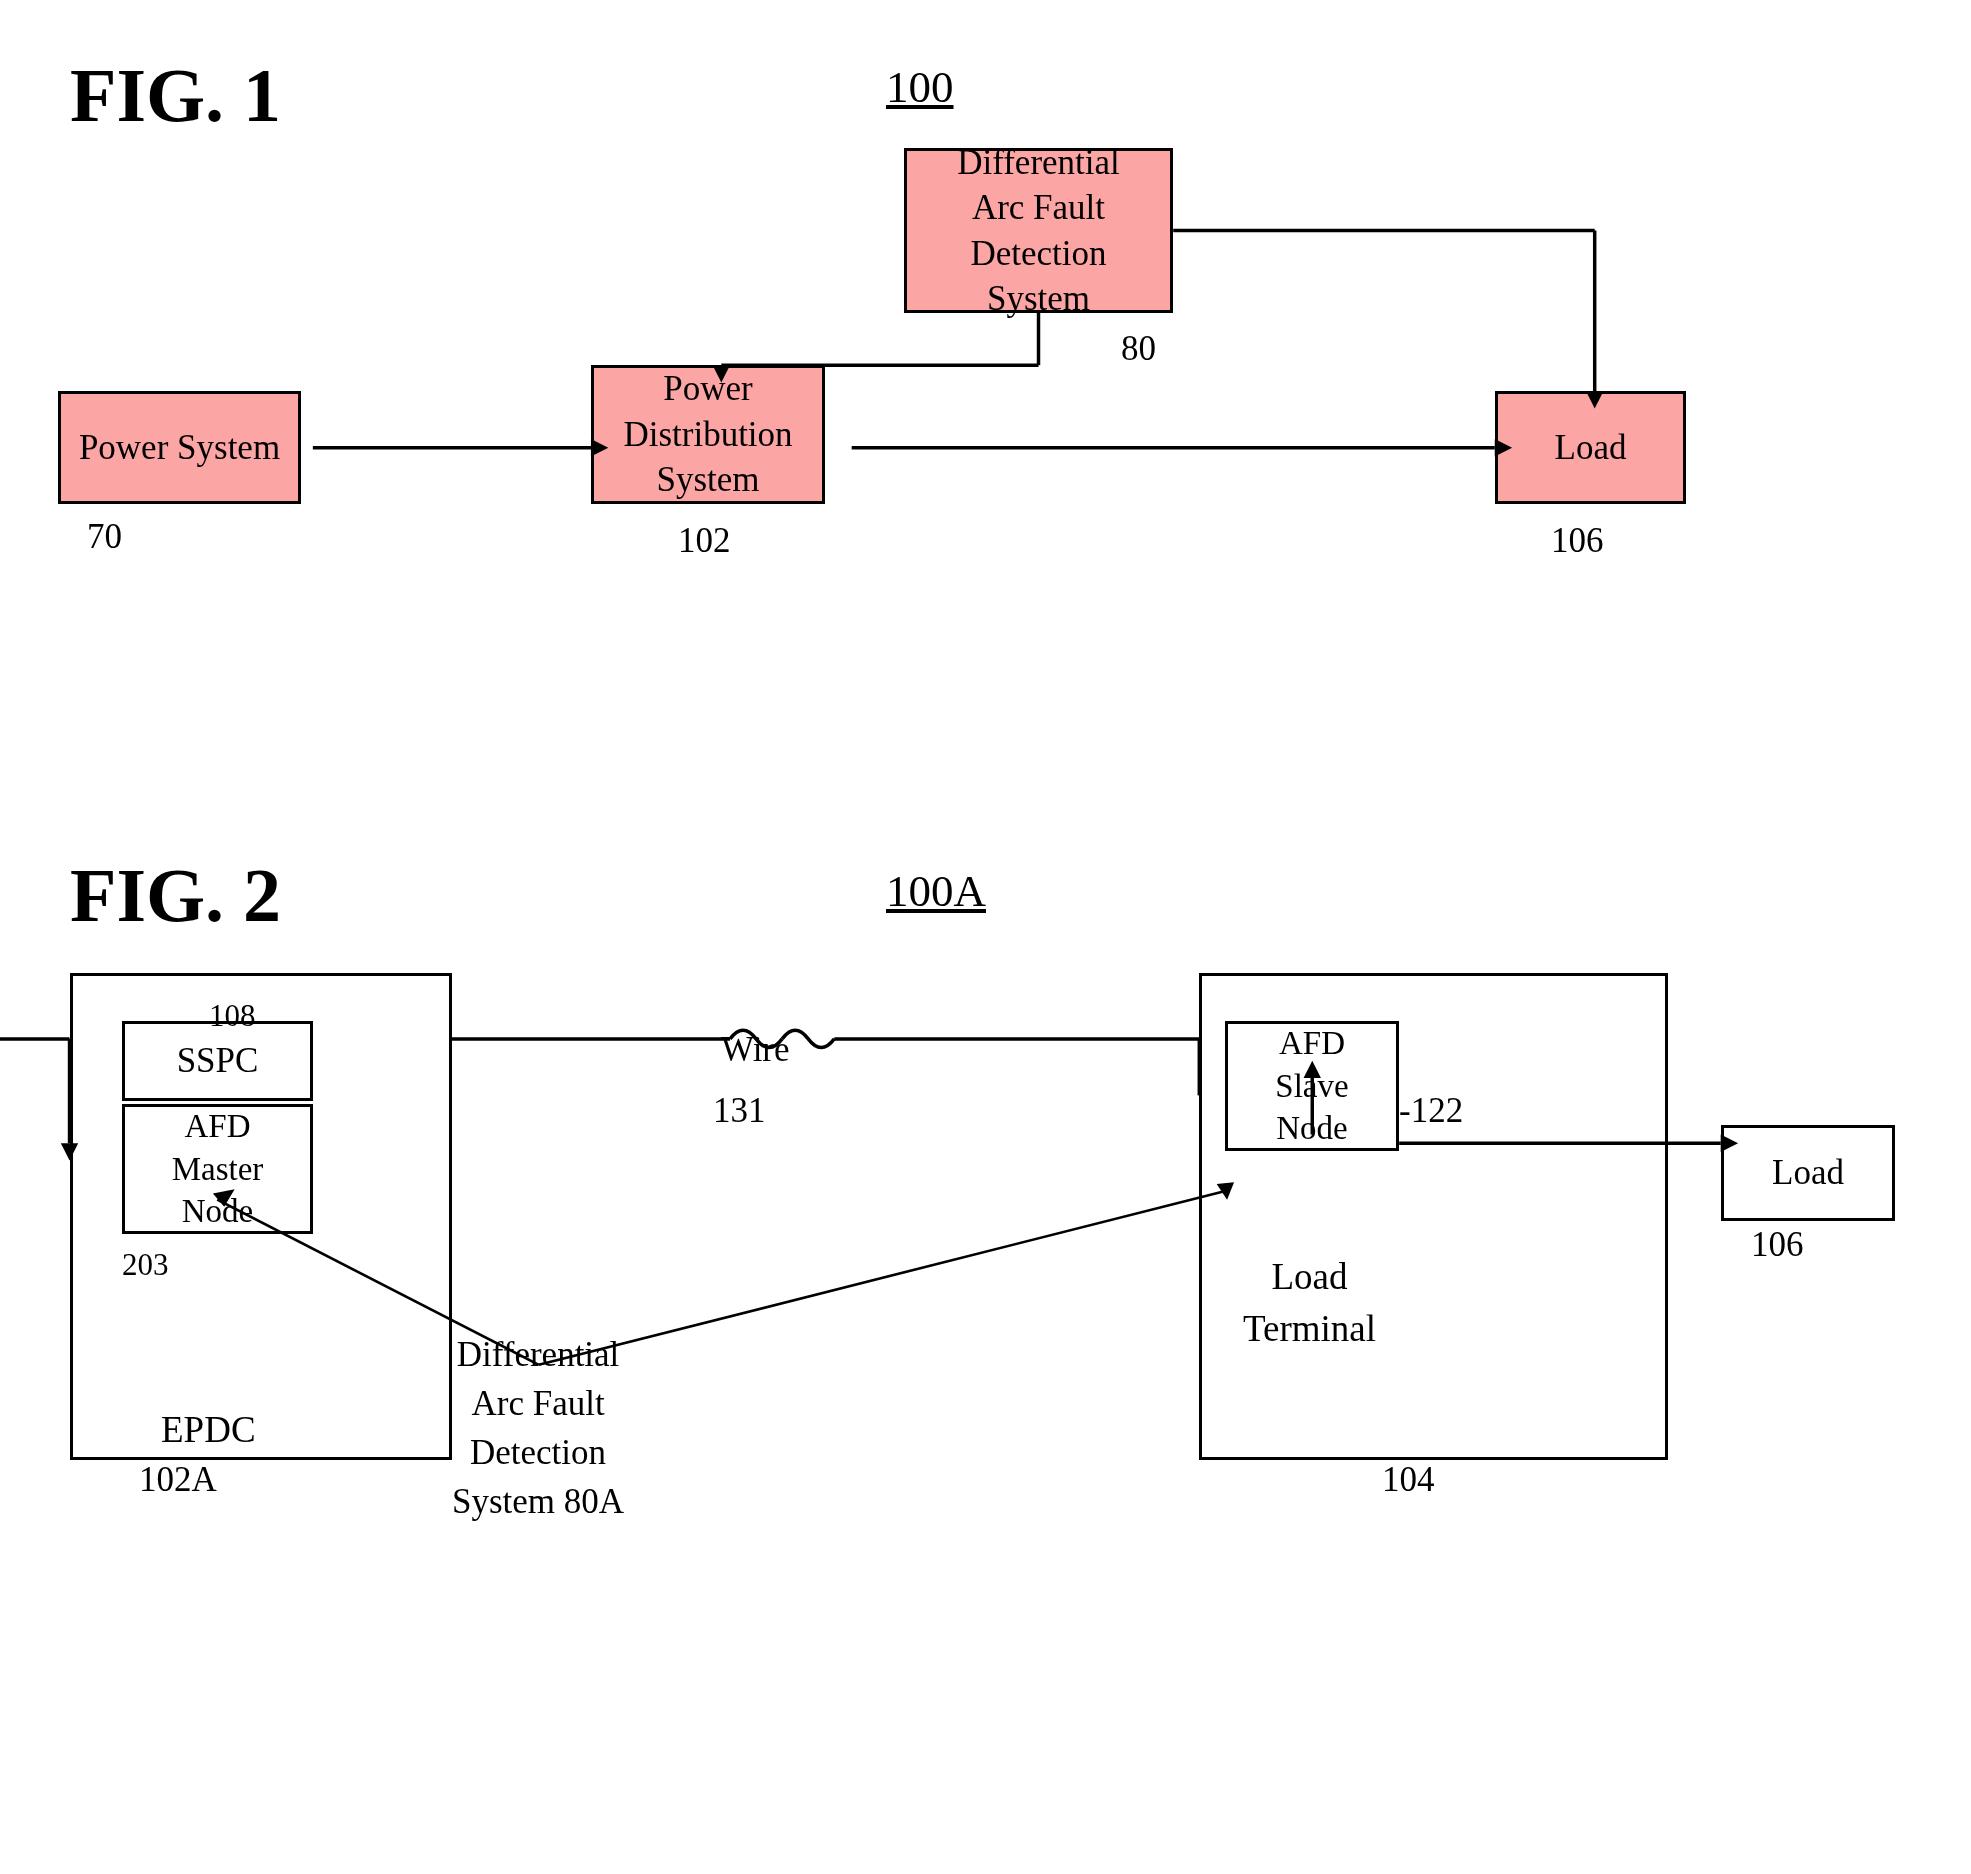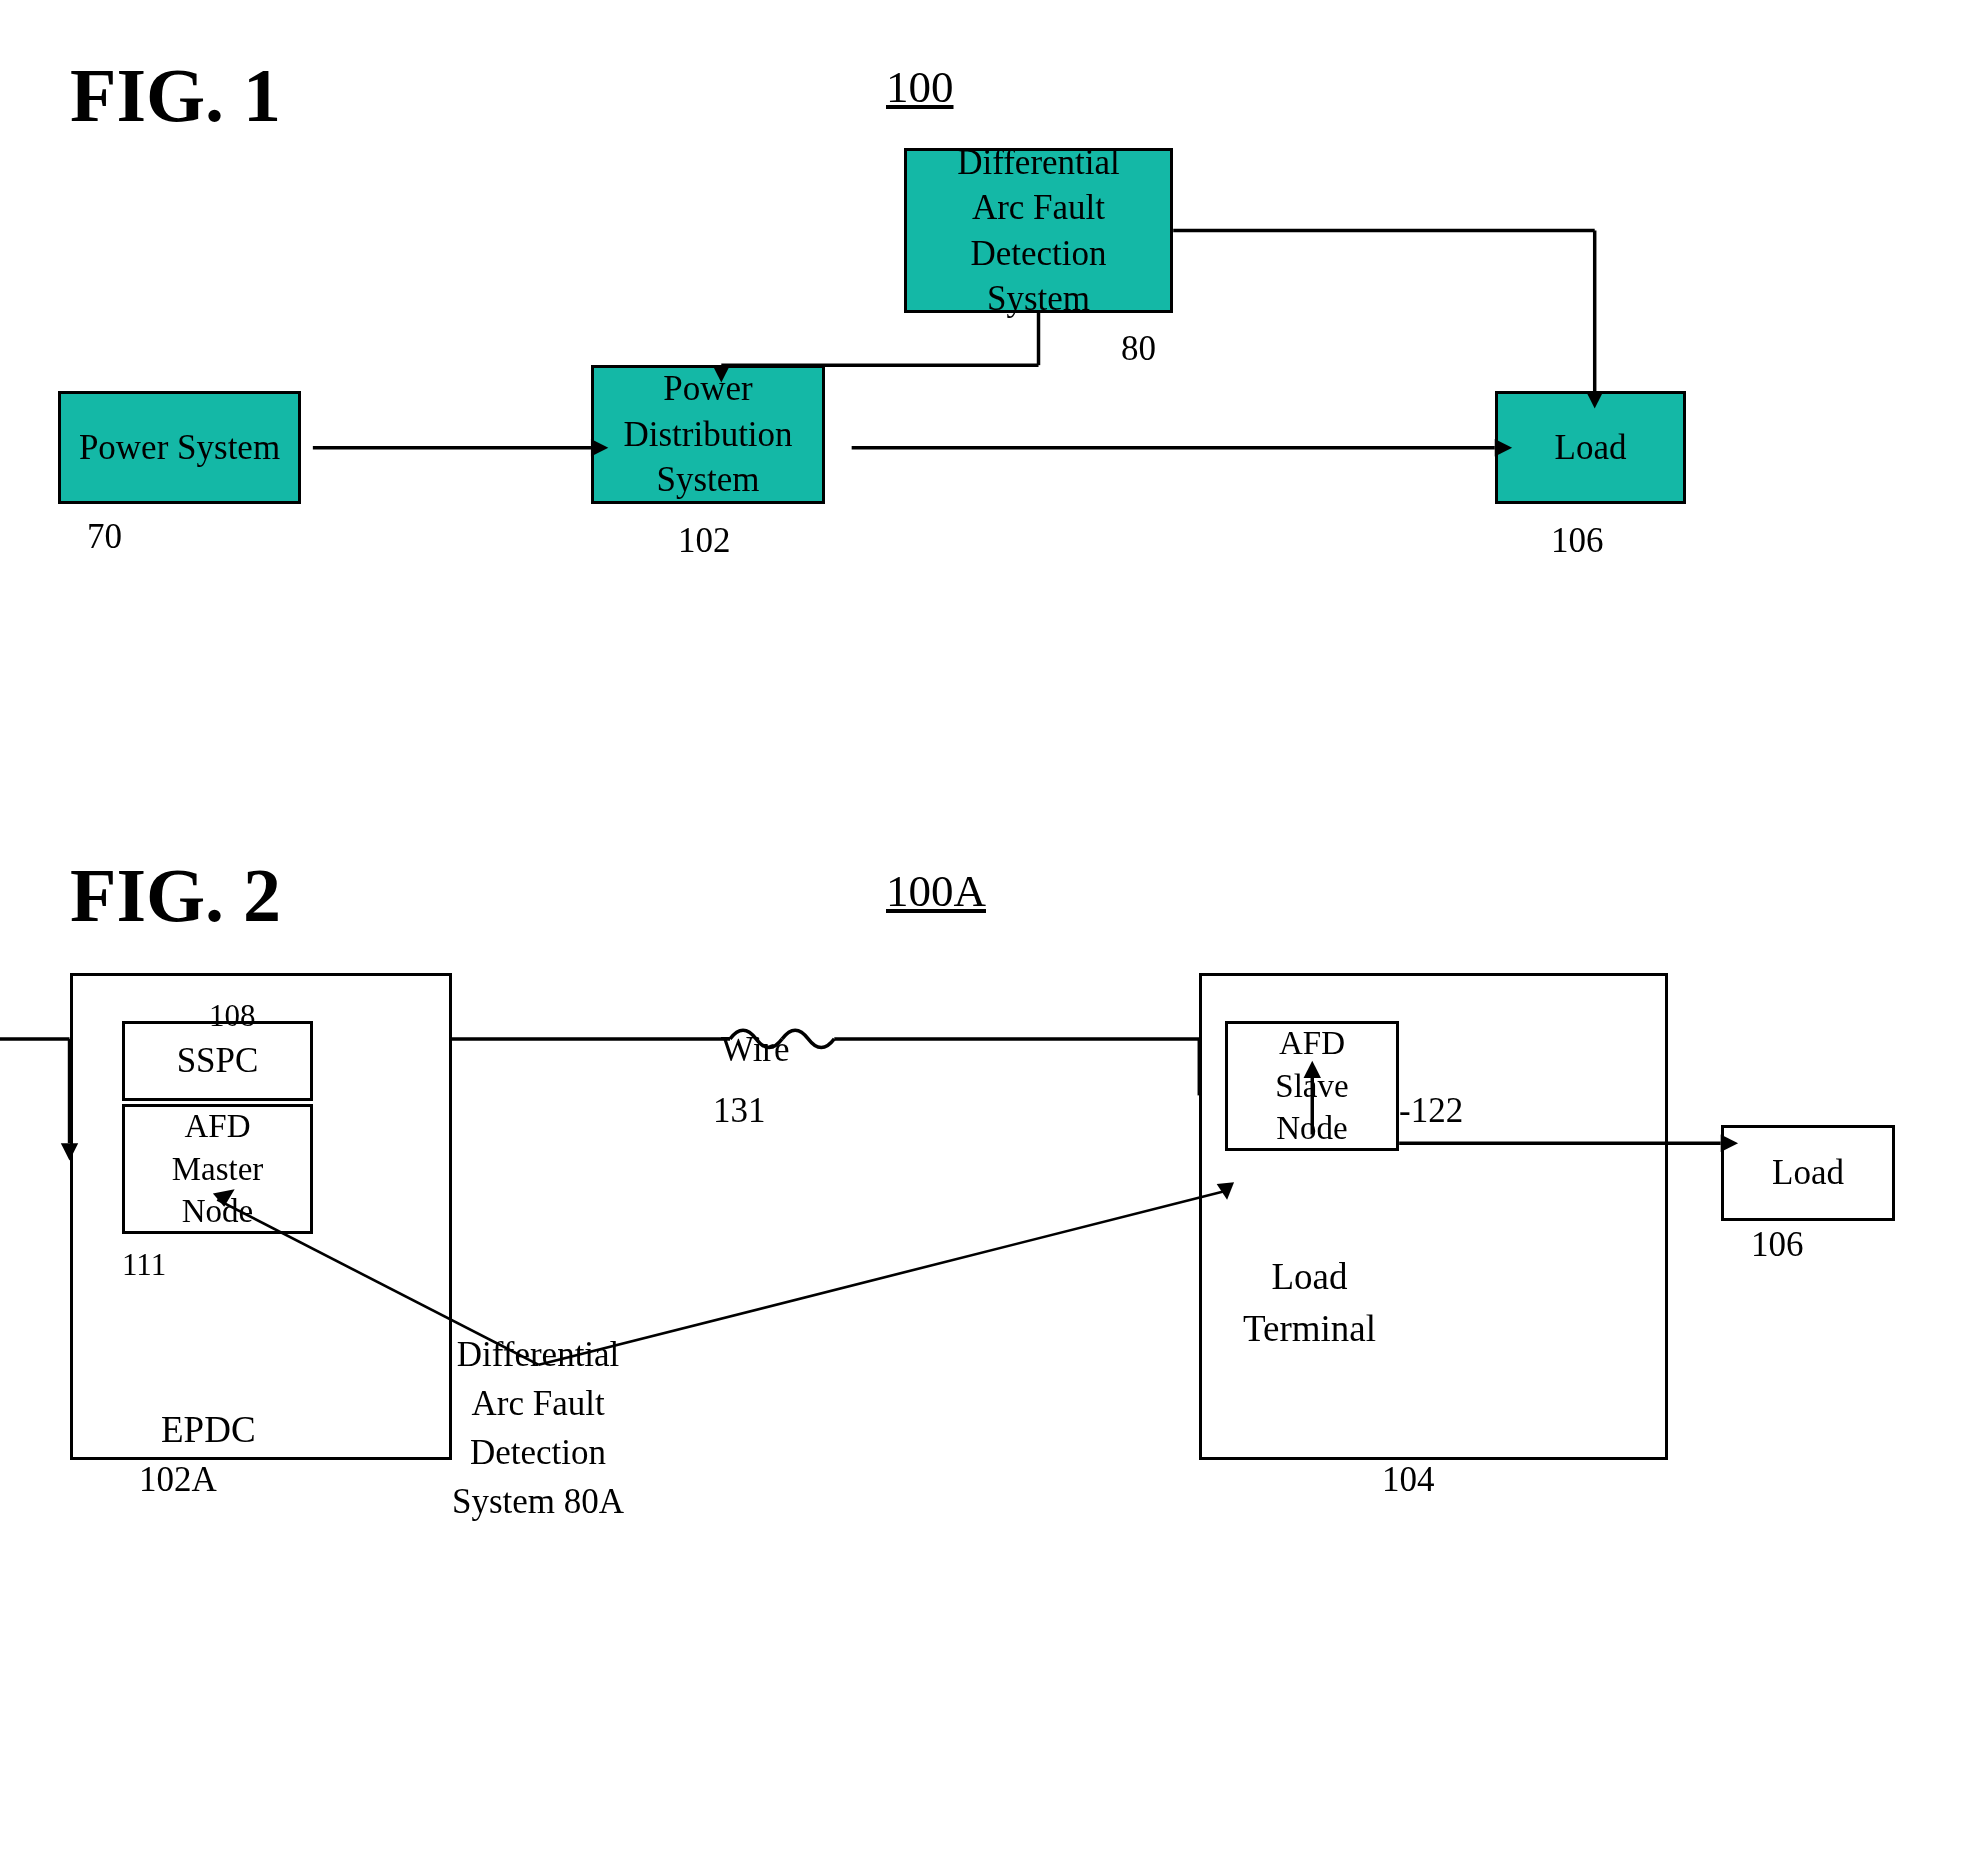--- a/index.html
+++ b/index.html
@@ -34,21 +34,21 @@
       position: absolute;
       top: 61px;
       left: 886px;
       text-decoration: underline;
     }
 
     
     .box {
       position: absolute;
       border: 3.5px solid #000;
-      background: #14b8a6;
+      background: #fca5a5;
       display: flex;
       align-items: center;
       justify-content: center;
       text-align: center;
       font-size: 35px;
       line-height: 1.3;
     }
 
     
     .box-power-system {
@@ -289,21 +289,21 @@
 Node</span>
   </div>
   <div class="box-afd-slave">
     <span style="white-space:pre-line;">AFD
 Slave
 Node</span>
   </div>
   <div class="box-load2">Load</div>
 
   <div class="label-108">108</div>
-  <div class="label-111">111</div>
+  <div class="label-111">203</div>
   <div class="label-epdc">EPDC</div>
   <div class="label-102a">102A</div>
   <div class="label-wire">Wire</div>
   <div class="label-131">131</div>
   <div class="label-122">-122</div>
   <div class="label-104">104</div>
   <div class="label-106-2">106</div>
   <div class="label-dafd-sys">
     <span style="white-space:pre-line;">Differential
 Arc Fault

